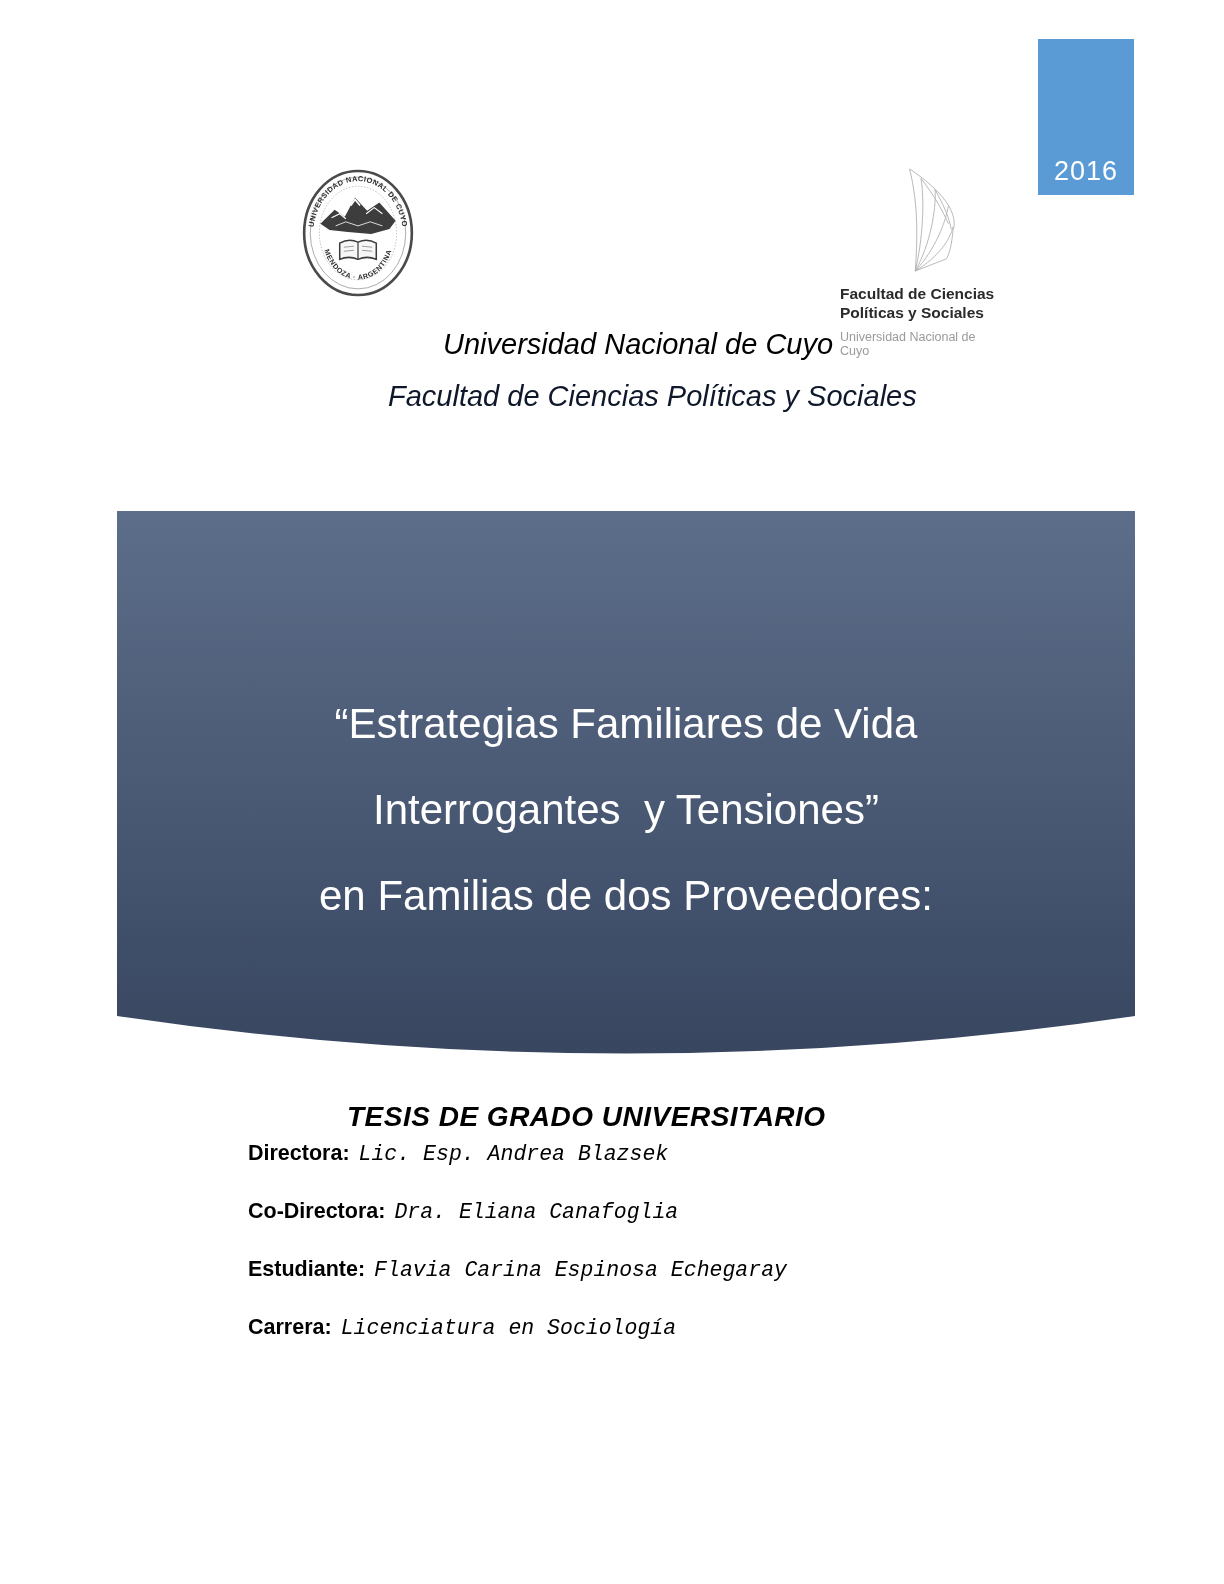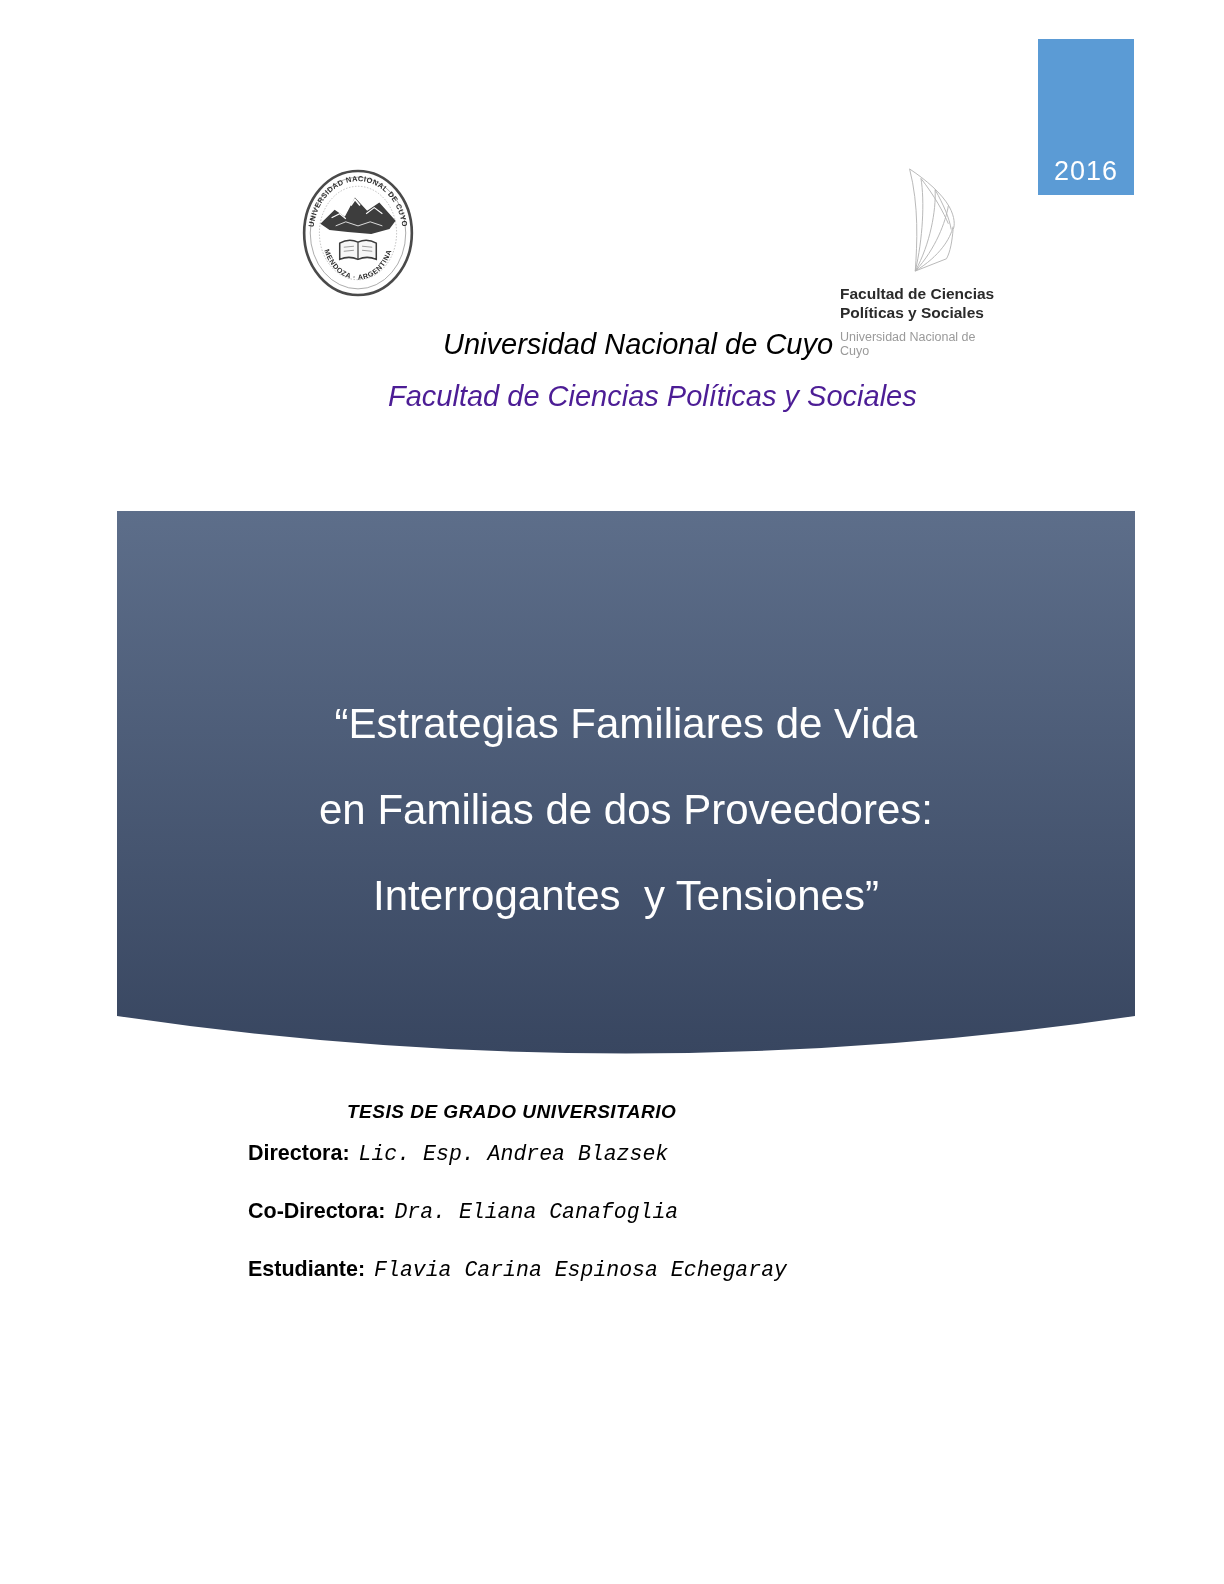--- a/index.html
+++ b/index.html
@@ -32,38 +32,38 @@
   .fcps-caption-bold{margin-top:6px;font-size:15.5px;font-weight:700;line-height:1.25;color:#2a2a2a;}
   .fcps-caption-light{margin-top:7px;font-size:12.5px;color:#9a9a9a;}
 
   
   .uni-heading{
     position:absolute;left:443px;top:324px;
     font-size:29px;font-style:italic;color:#000;white-space:nowrap;
   }
   .fac-heading{
     position:absolute;left:388px;top:376px;
-    font-size:29px;font-style:italic;color:#4c1d95;white-space:nowrap;
+    font-size:29px;font-style:italic;color:#0f172a;white-space:nowrap;
   }
 
   
   .banner{position:absolute;left:117px;top:507px;width:1018px;height:552px;}
   .banner svg{position:absolute;left:0;top:0;}
   .banner-titles{
     position:absolute;left:0;top:170px;width:100%;
     text-align:center;color:#ffffff;
   }
   .banner-titles .line{
     font-size:42px;line-height:86px;white-space:pre-wrap;
   }
 
   
   .thesis-heading{
     position:absolute;left:347px;top:1097px;
-    font-size:19px;font-weight:700;font-style:italic;color:#000;
+    font-size:28px;font-weight:700;font-style:italic;color:#000;
     letter-spacing:0.5px;white-space:nowrap;text-align:center;
   }
   .details{position:absolute;left:248px;top:1137px;}
   .detail-row{margin-bottom:33px;font-size:21.5px;color:#000;white-space:nowrap;}
   .detail-label{font-weight:700;}
   .detail-value{font-style:italic;margin-left:9px;font-family:Liberation Mono, monospace;}
 </style>
 </head>
 <body>
 
@@ -135,32 +135,35 @@
       <defs>
         <linearGradient id="bannerGrad" x1="0" y1="0" x2="0" y2="1">
           <stop offset="0" stop-color="#5D6E8A"></stop>
           <stop offset="1" stop-color="#384660"></stop>
         </linearGradient>
       </defs>
       <path d="M0,0 H1018 V505 Q509,580 0,505 Z" fill="url(#bannerGrad)"></path>
     </svg>
     <div class="banner-titles">
       <div class="line">“Estrategias Familiares de Vida</div>
+      <div class="line">Interrogantes  y Tensiones”</div>
       <div class="line">en Familias de dos Proveedores:</div>
-      <div class="line">Interrogantes  y Tensiones”</div>
     </div>
   </div>
 
   <div class="thesis-heading">TESIS DE GRADO UNIVERSITARIO</div>
 
   <div class="details">
     <div class="detail-row">
       <span class="detail-label">Directora:</span><span class="detail-value">Lic. Esp. Andrea Blazsek</span>
     </div>
     <div class="detail-row">
       <span class="detail-label">Co-Directora:</span><span class="detail-value">Dra. Eliana Canafoglia</span>
     </div>
     <div class="detail-row">
       <span class="detail-label">Estudiante:</span><span class="detail-value">Flavia Carina Espinosa Echegaray</span>
     </div>
+    <div class="detail-row">
+      <span class="detail-label">Carrera:</span><span class="detail-value">Licenciatura en Sociología</span>
+    </div>
   </div>
 
 </div>
 
 </body></html>

